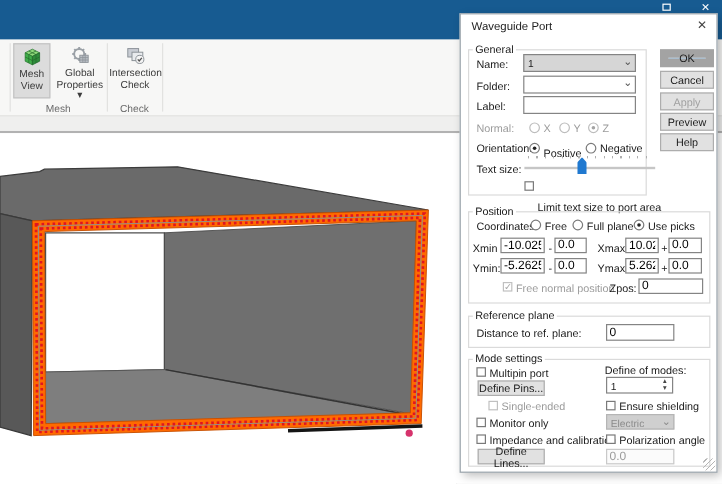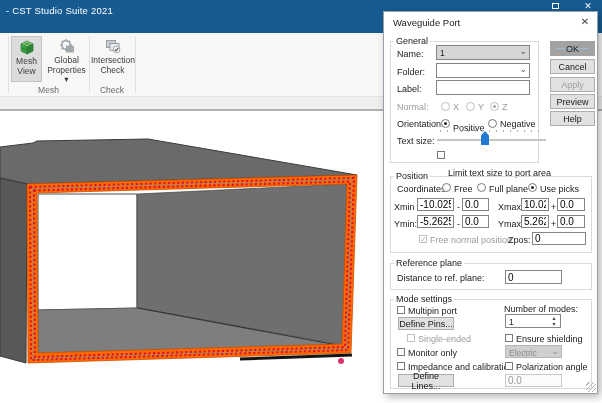--- a/index.html
+++ b/index.html
@@ -56,21 +56,20 @@
   .thumb { position:absolute; width:8px; height:14px; background:#2079d0; clip-path:polygon(50% 0,100% 32%,100% 100%,0 100%,0 32%); cursor:pointer; }
   .spin { position:absolute; border:1px solid #848484; background:#fff; }
   .spin .sval { position:absolute; left:3px; top:2px; font-size:8.5px; }
   .spin .sarrs { position:absolute; right:1px; top:0; width:10px; height:100%; font-size:6px; color:#444; text-align:center; line-height:6px; }
   .grip { position:absolute; right:1px; bottom:1px; width:10px; height:10px; background:repeating-linear-gradient(135deg,transparent 0 2px,#b5b5b5 2px 3px); }
 </style>
 </head>
 <body>
 
 <div class="abs titlebar">
-  <span class="title">- CST Studio Suite 2021</span>
   <span class="restore-box"></span>
   <span class="winctl" style="left:581px;">✕</span>
 </div>
 
 <div class="abs ribbon">
   <div class="rsep" style="left:8px;"></div>
   <div class="rsep" style="left:89px;"></div>
   <div class="rsep" style="left:135px;"></div>
 
   <div class="rbtn sel" style="left:11px; width:31px;">
@@ -233,21 +232,21 @@
   <span class="lbl" style="left:24px; top:294px;">Multipin port</span>
   <div class="btn" style="left:14px; top:305px; width:56px; height:13px;">Define Pins...</div>
   <span class="cb disabled" style="left:23px; top:322px;"></span>
   <span class="lbl dis" style="left:34px; top:322px;">Single-ended</span>
   <span class="cb" style="left:13px; top:336px;"></span>
   <span class="lbl" style="left:24px; top:336px;">Monitor only</span>
   <span class="cb" style="left:13px; top:350px;"></span>
   <span class="lbl" style="left:24px; top:350px;">Impedance and calibration</span>
   <div class="btn" style="left:14px; top:362px; width:56px; height:13px;">Define Lines...</div>
 
-  <span class="lbl" style="left:120px; top:292px;">Number of modes:</span>
+  <span class="lbl" style="left:120px; top:292px;">Define of modes:</span>
   <div class="spin" style="left:121px; top:302px; width:56px; height:14px;">
     <span class="sval">1</span>
     <span class="sarrs"><span>▴</span><br><span>▾</span></span>
   </div>
   <span class="cb" style="left:121px; top:322px;"></span>
   <span class="lbl" style="left:132px; top:322px;">Ensure shielding</span>
   <div class="combo dropdis" style="left:121px; top:333px; width:57px; height:13px;">
     <span class="cval">Electric</span>
     <span class="carr">⌄</span>
   </div>

